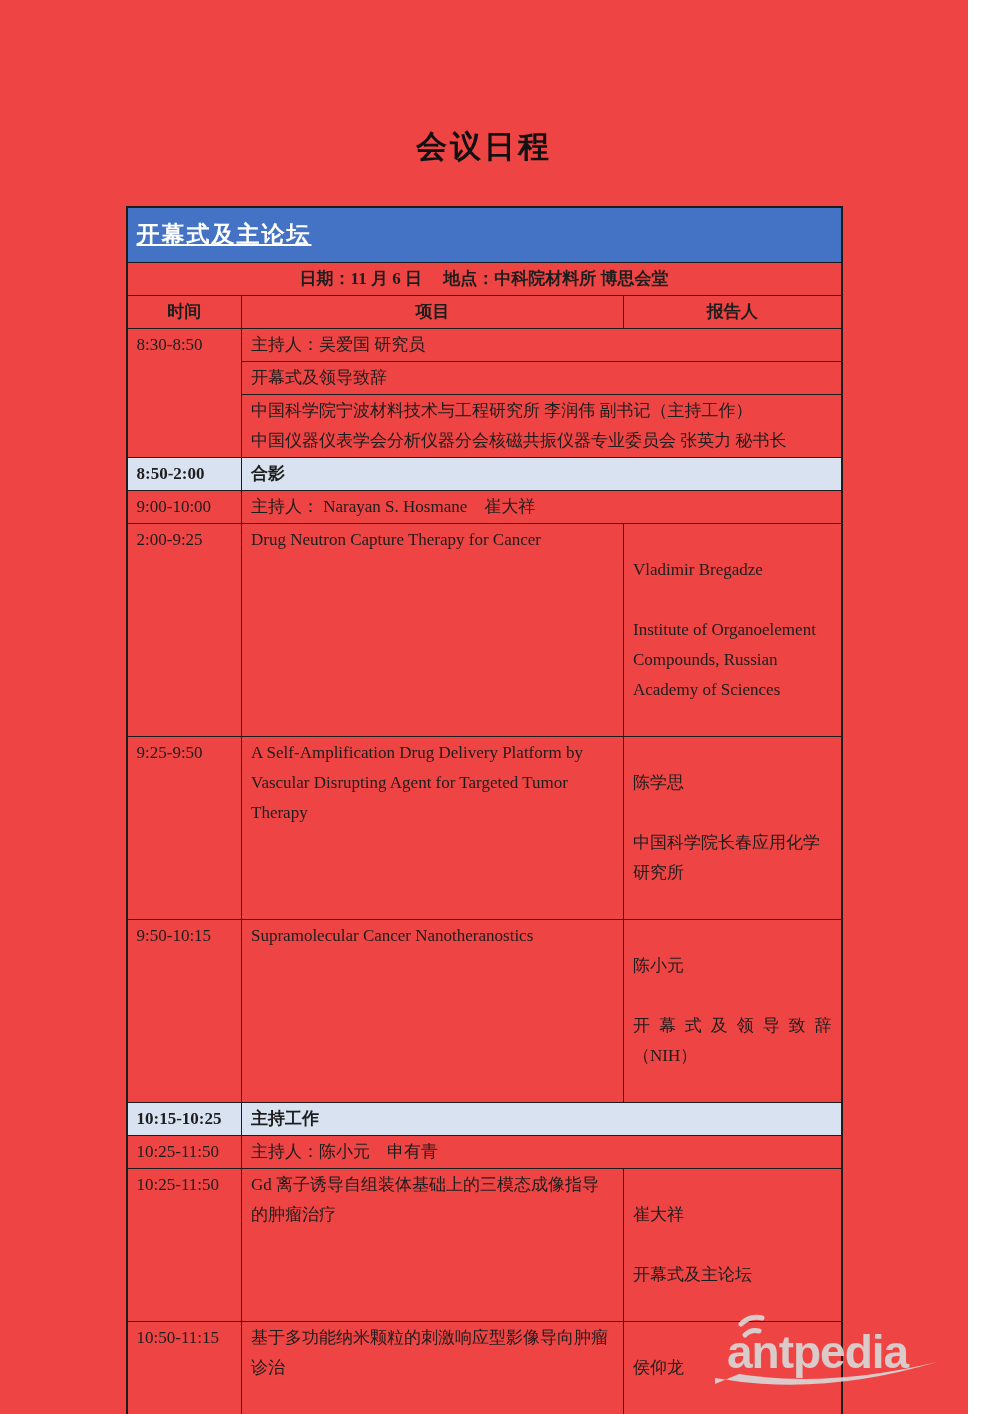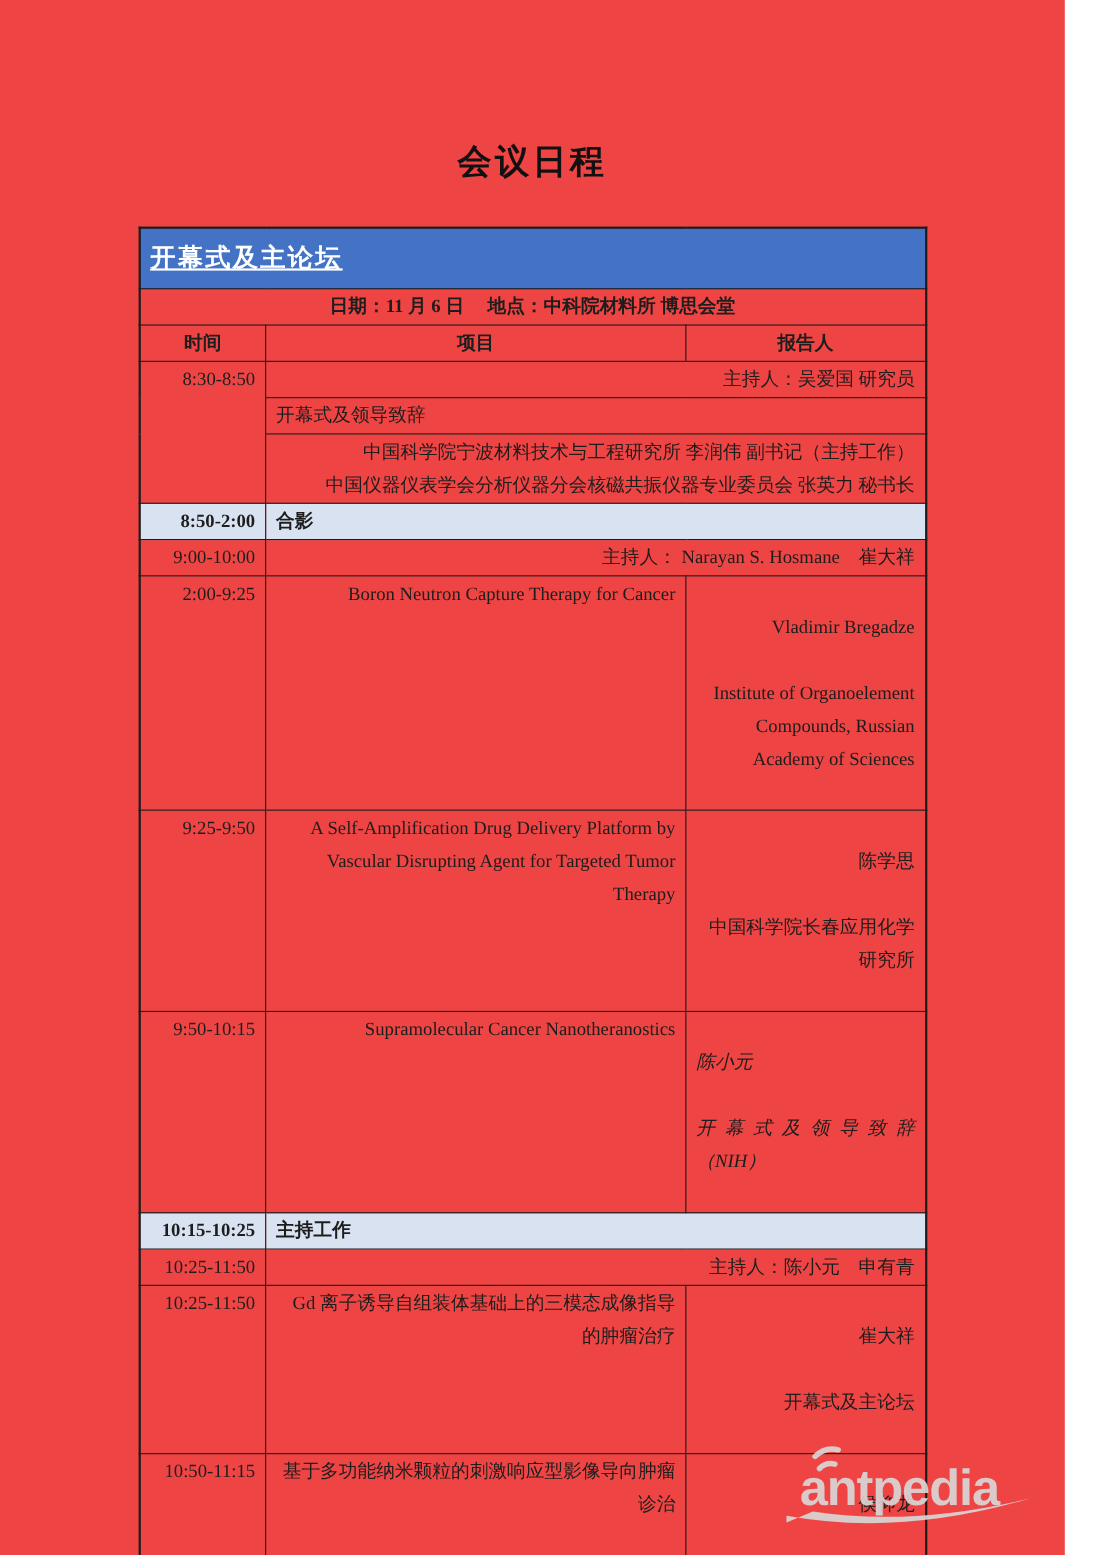--- a/index.html
+++ b/index.html
@@ -36,21 +36,20 @@
   col.c-program { width: 382px; }
   col.c-speaker { width: 218px; }
   td {
     border: 1.5px solid #1c1c1c;
     padding: 1px 9px;
     font-size: 17px;
     line-height: 30px;
     vertical-align: top;
     white-space: pre-line;
     word-break: break-word;
-    text-align: right;
   }
   tr.session-row td {
     background: #4473C5;
     color: #ffffff;
     text-align: left;
     vertical-align: middle;
     font-size: 23px;
     font-weight: bold;
     letter-spacing: 2px;
     height: 52px;
@@ -65,21 +64,21 @@
     margin-top: 20px;
   }
   tr.highlight-row td {
     background: #D9E2F0;
     font-weight: bold;
     height: 30px;
   }
   td.center { text-align: left; }
   td.time-cell { }
   td.speaker-cell .spk-line { }
-  td.justify-cjk { text-align: justify; font-style: italic; }
+  td.justify-cjk { text-align: justify; }
   .watermark {
     position: absolute;
     right: 24px;
     bottom: 20px;
     opacity: 0.9;
   }
 </style>
 </head>
 <body>
 
@@ -126,21 +125,21 @@
         <td colspan="2" class="center">合影</td>
       </tr>
 
       <tr>
         <td class="time-cell">9:00-10:00</td>
         <td colspan="2">主持人： Narayan S. Hosmane　崔大祥</td>
       </tr>
 
       <tr>
         <td class="time-cell">2:00-9:25</td>
-        <td>Boron Neutron Capture Therapy for Cancer</td>
+        <td>Drug Neutron Capture Therapy for Cancer</td>
         <td class="speaker-cell">
           <div class="spk-line">Vladimir Bregadze</div>
           <div class="spk-line">Institute of Organoelement Compounds, Russian Academy of Sciences</div>
         </td>
       </tr>
 
       <tr>
         <td class="time-cell">9:25-9:50</td>
         <td>A Self-Amplification Drug Delivery Platform by Vascular Disrupting Agent for Targeted Tumor Therapy</td>
         <td class="speaker-cell">

